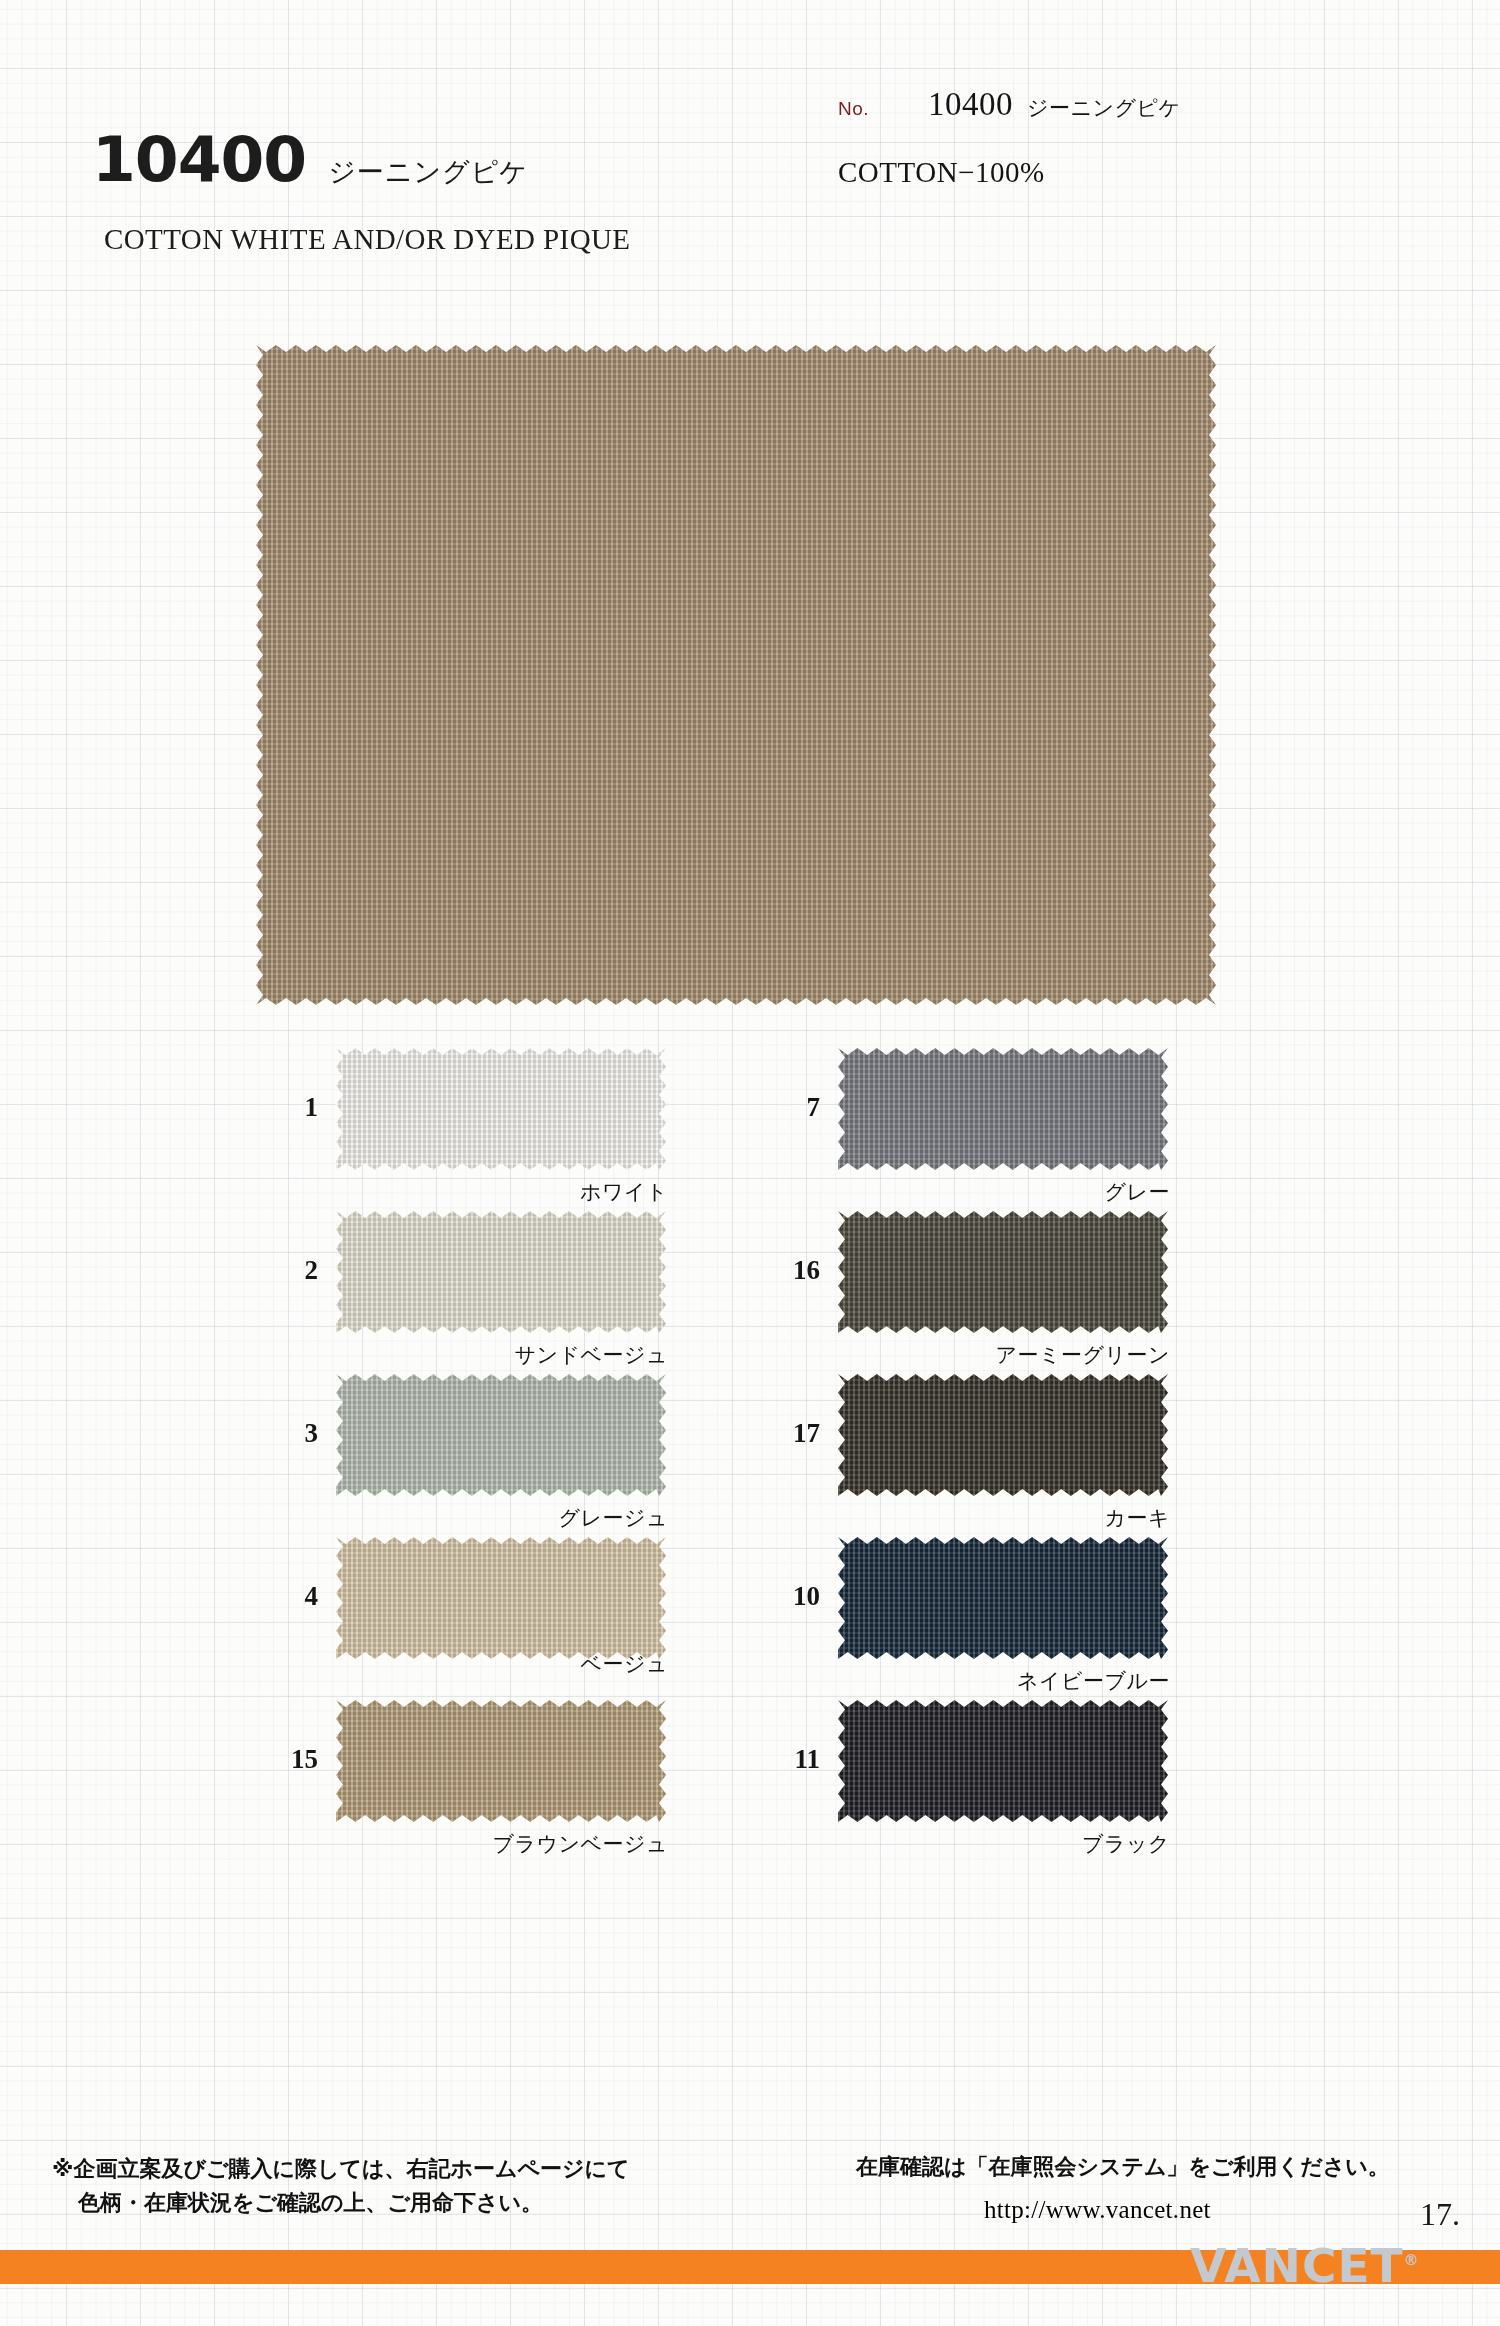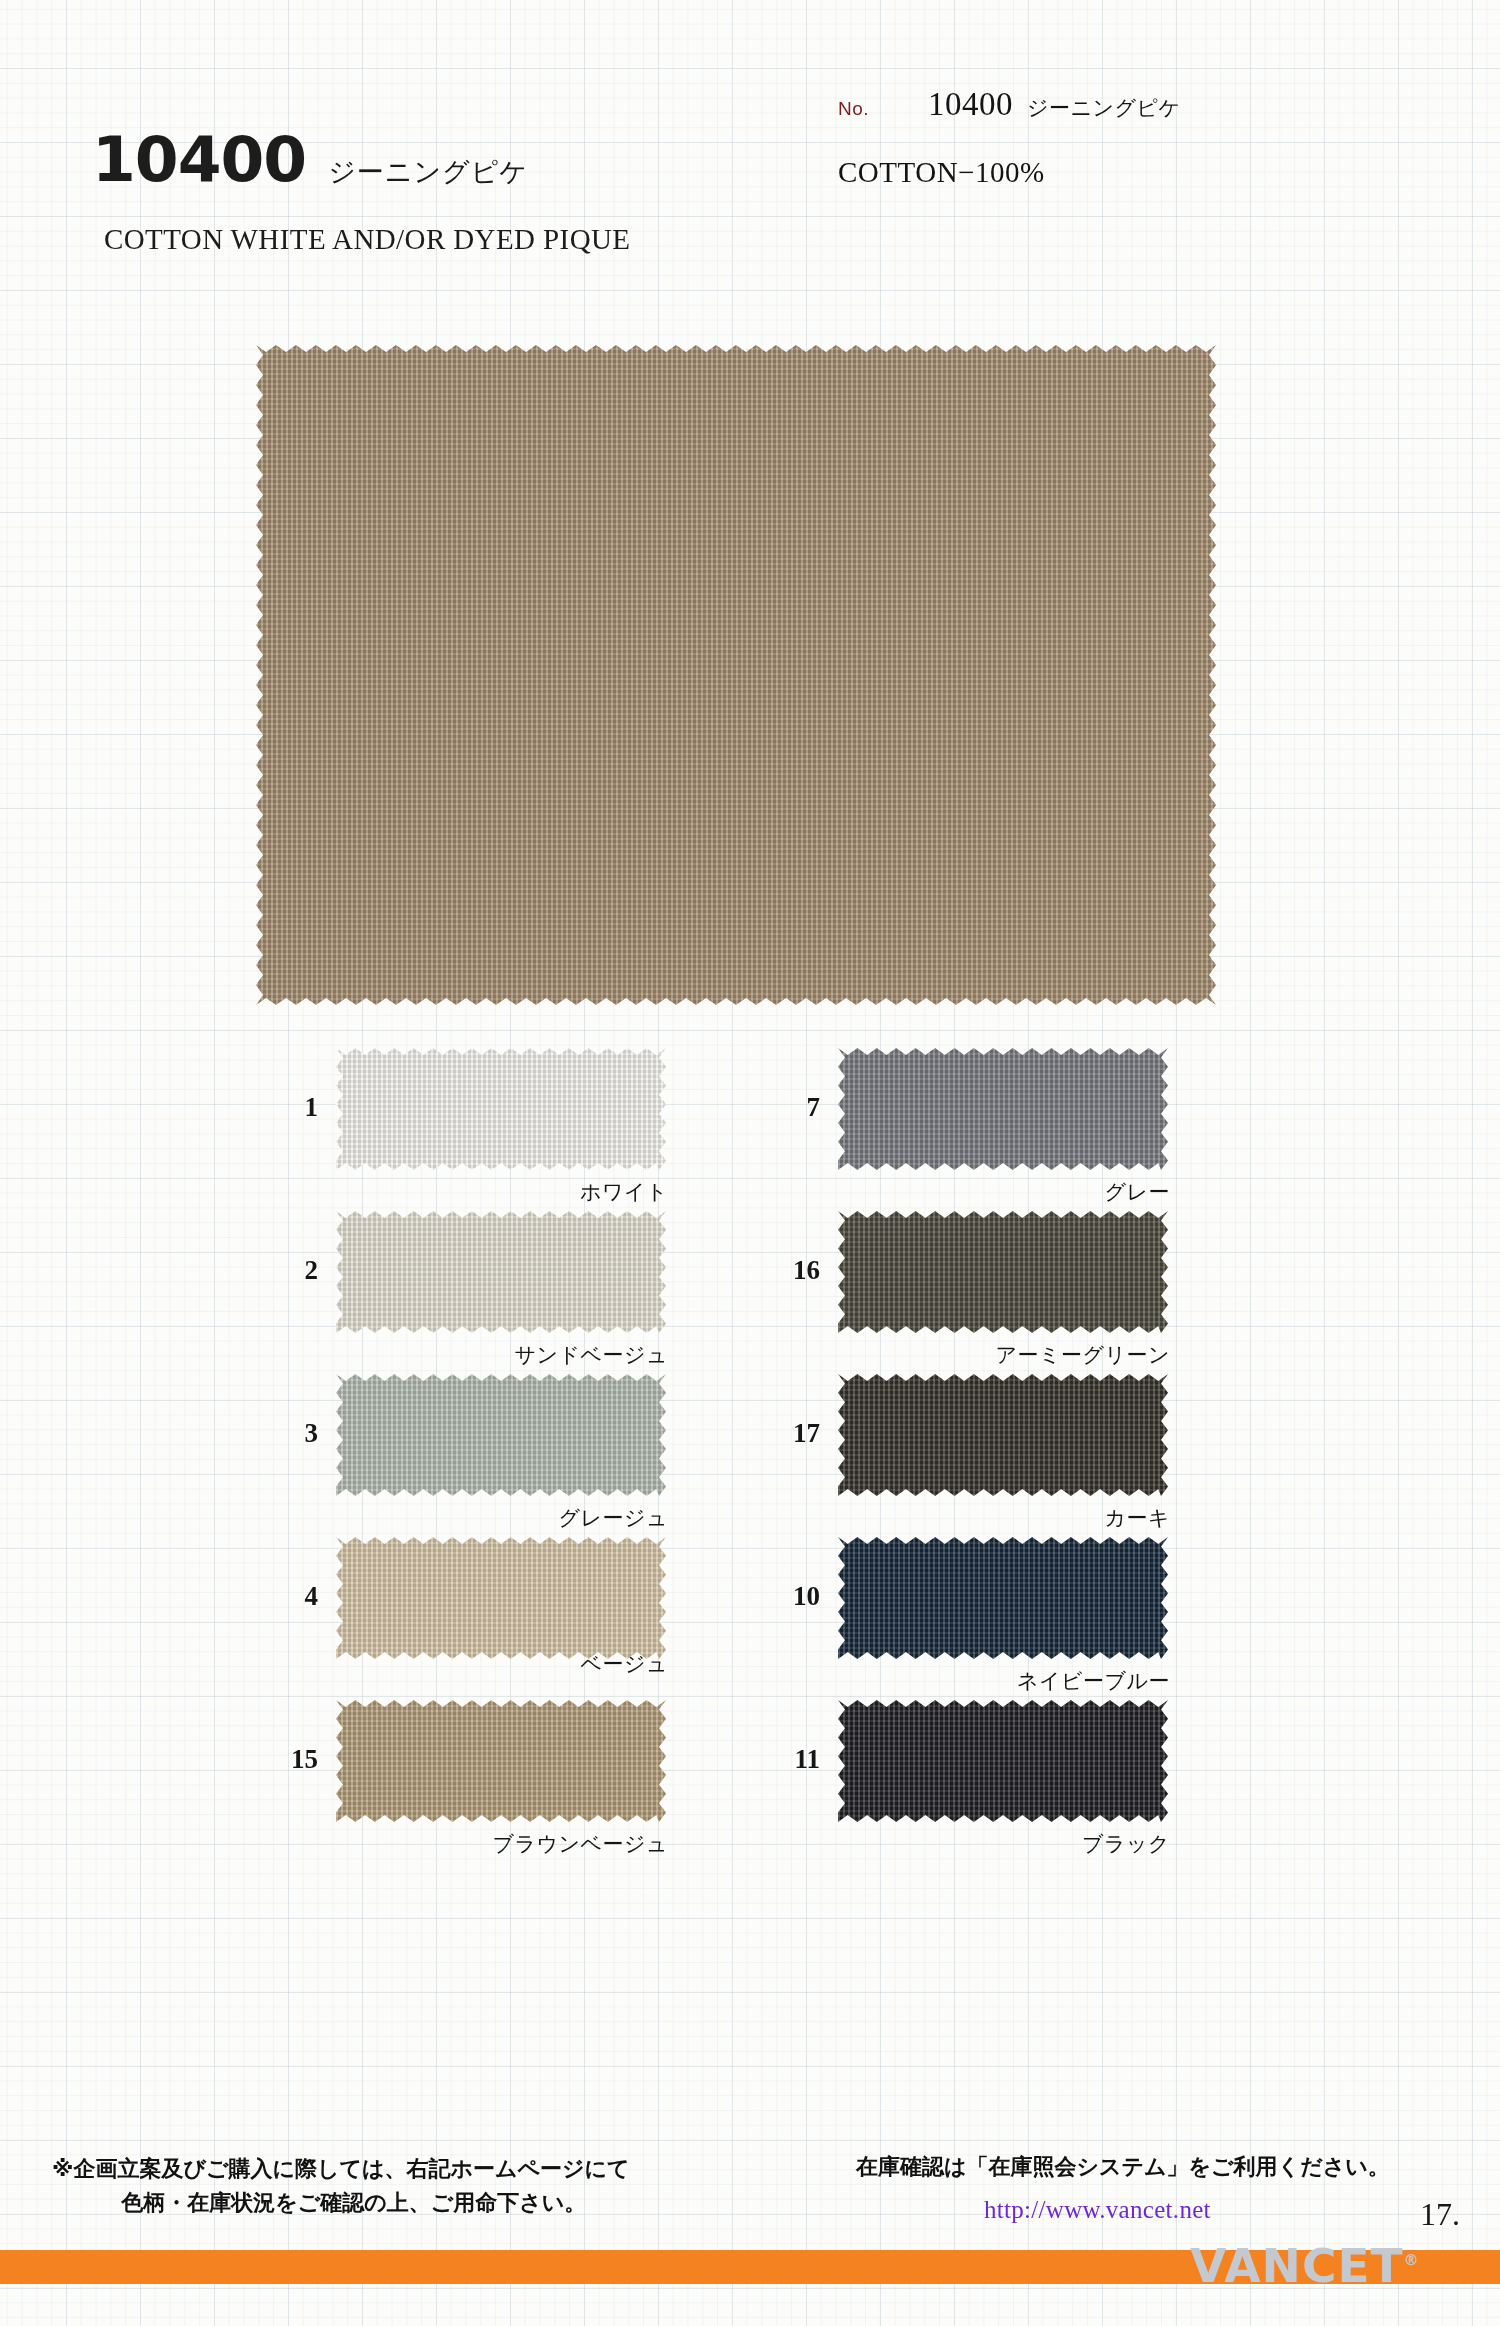--- a/index.html
+++ b/index.html
@@ -111,30 +111,30 @@
     font-family:"Liberation Serif", serif;font-weight:normal;
     font-size:29px;margin:0 10px;
   }
   .note-main .sp{margin-left:22px;}
 
   .note-left{
     position:absolute;left:52px;top:2152px;
     font-family:"DejaVu Sans", sans-serif;
     font-size:22px;font-weight:bold;color:#121212;line-height:1.55;
   }
-  .note-left .l2{display:block;margin-left:26px;text-align:center;}
+  .note-left .l2{display:block;margin-left:26px;}
   .note-right{
     position:absolute;left:856px;top:2152px;text-align:left;
     font-family:"DejaVu Sans", sans-serif;
     font-size:22px;font-weight:bold;color:#121212;
   }
   .url{
     margin-top:14px;margin-left:128px;
     font-family:"Liberation Serif", serif;
-    font-weight:normal;font-size:25px;color:#6d28d9;letter-spacing:.3px;
+    font-weight:normal;font-size:25px;color:#000000;letter-spacing:.3px;
   }
   .pageno{
     position:absolute;right:40px;top:2196px;
     font-family:"Liberation Serif", serif;
     font-size:32px;color:#181818;
   }
   .brandbar{
     position:absolute;left:0;top:2250px;width:1500px;height:34px;
     display:flex;align-items:center;
   }

